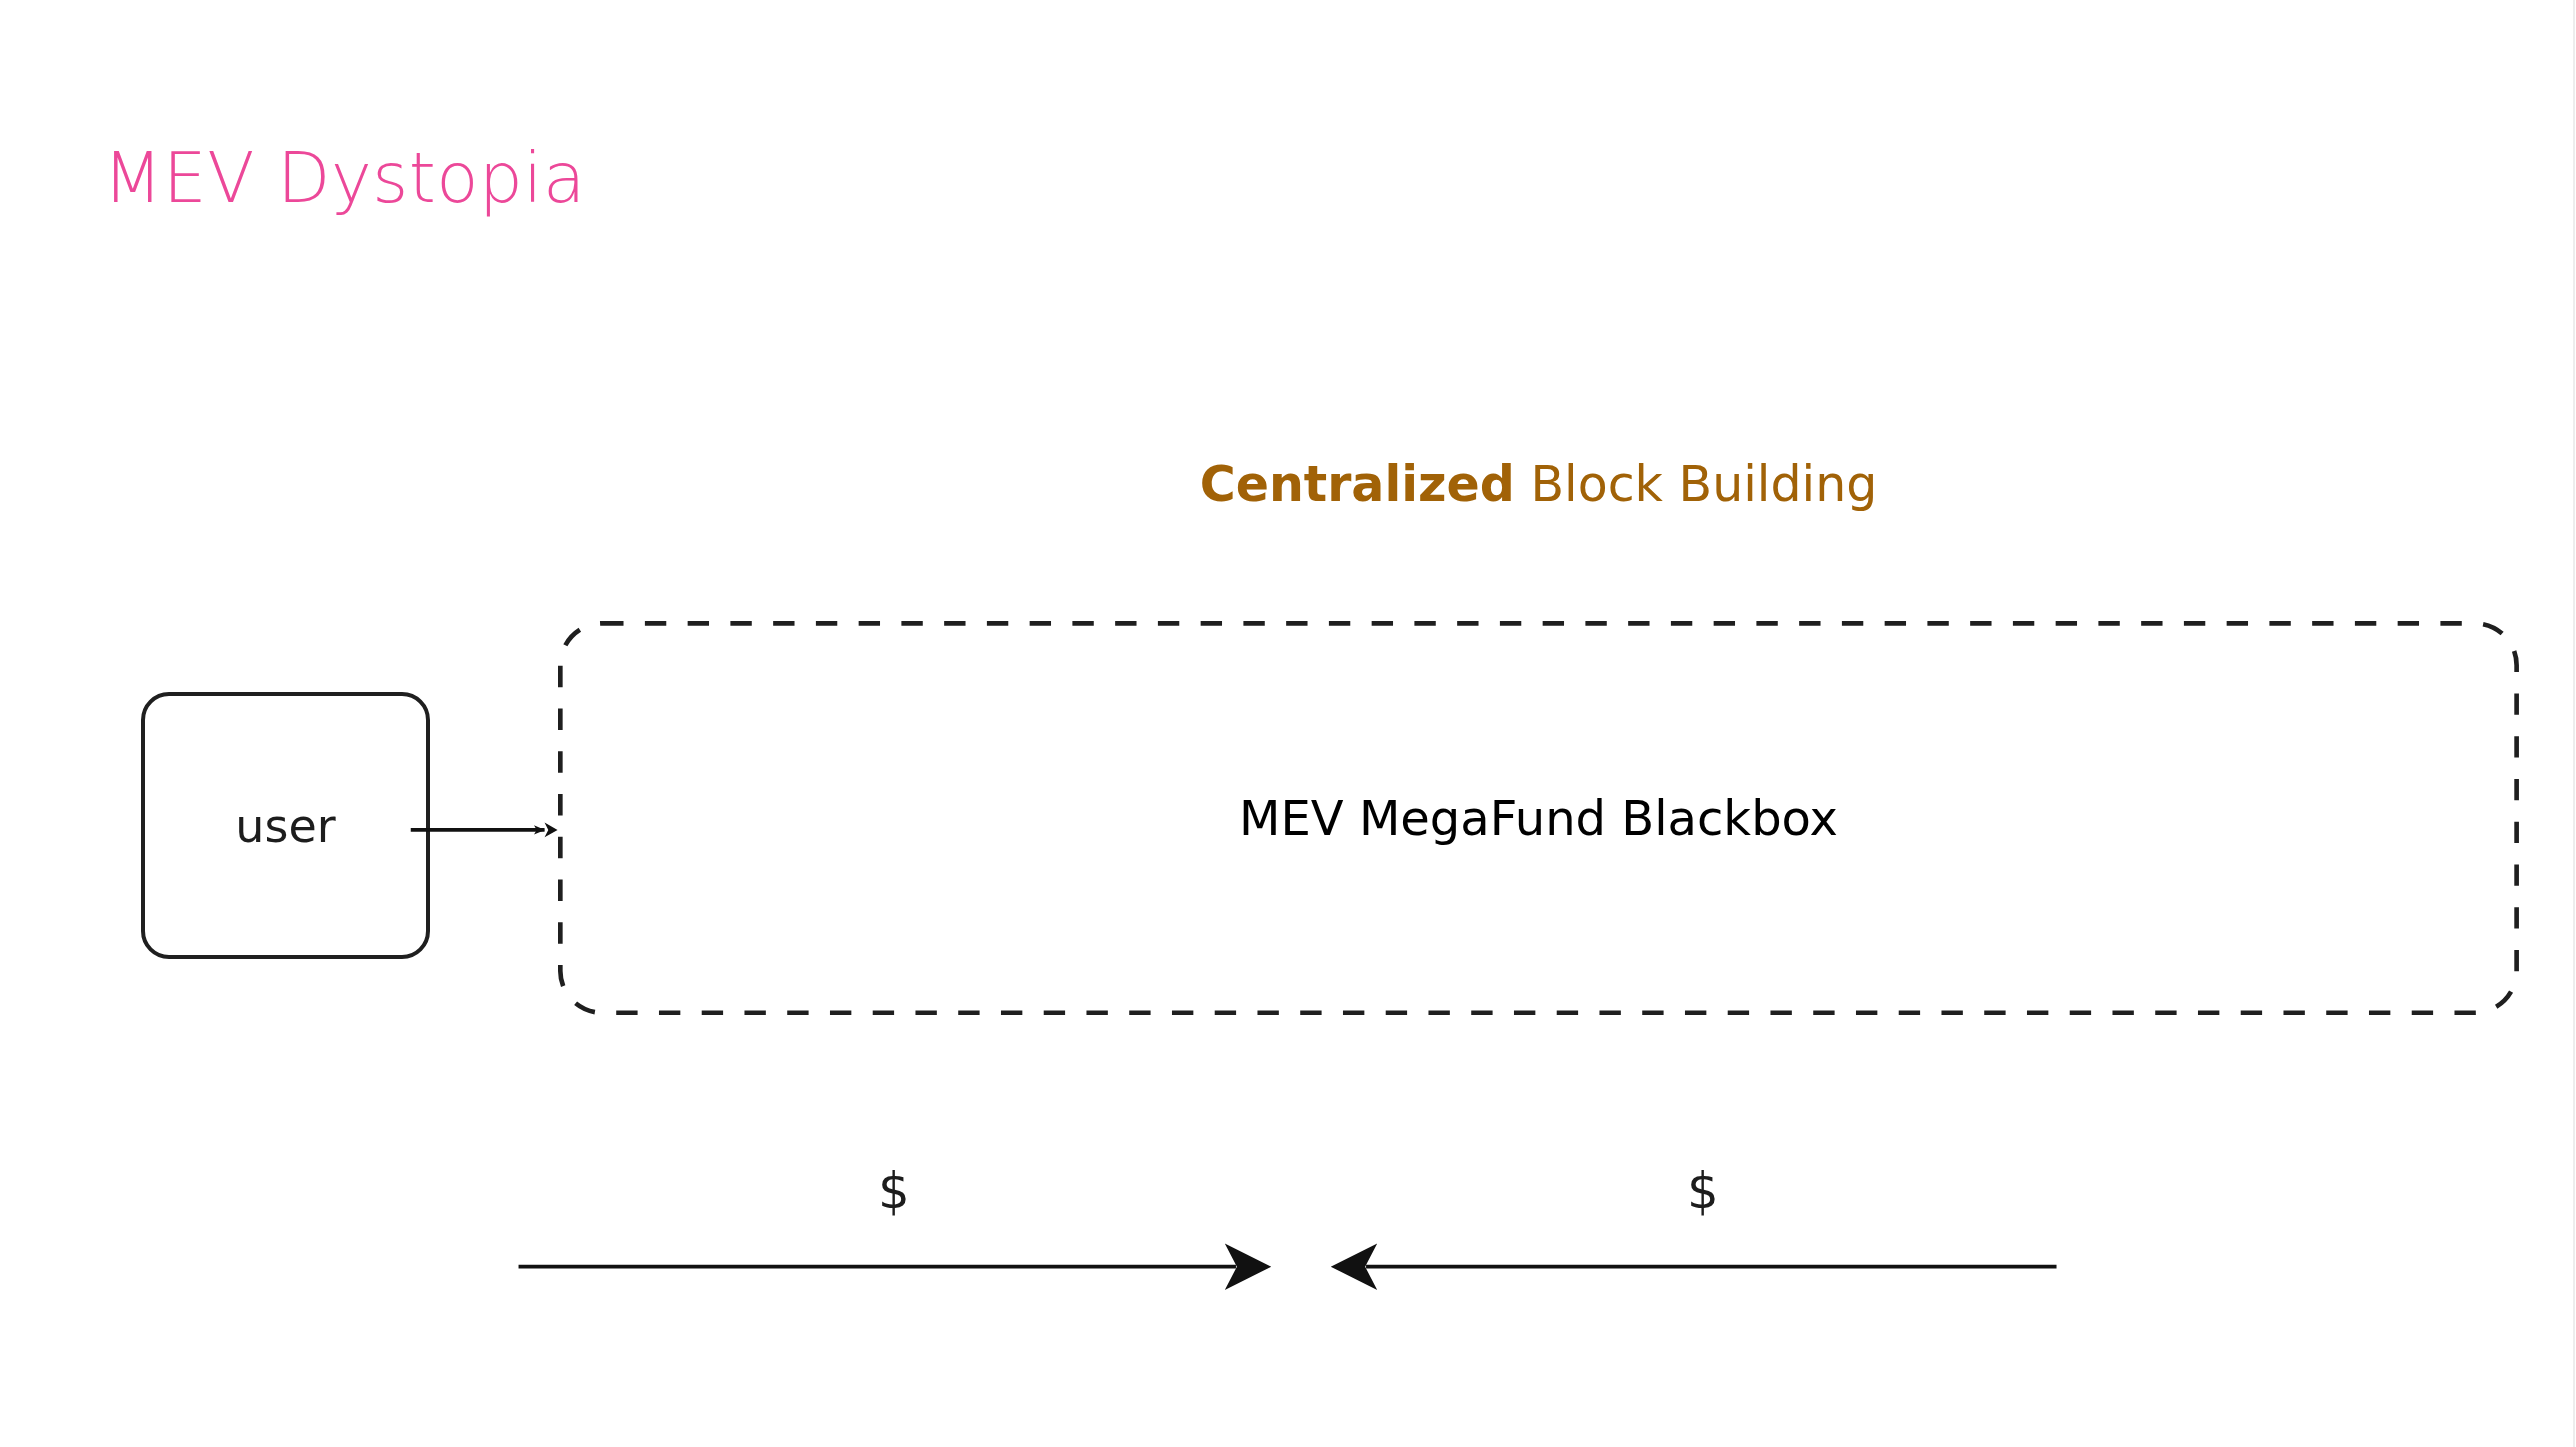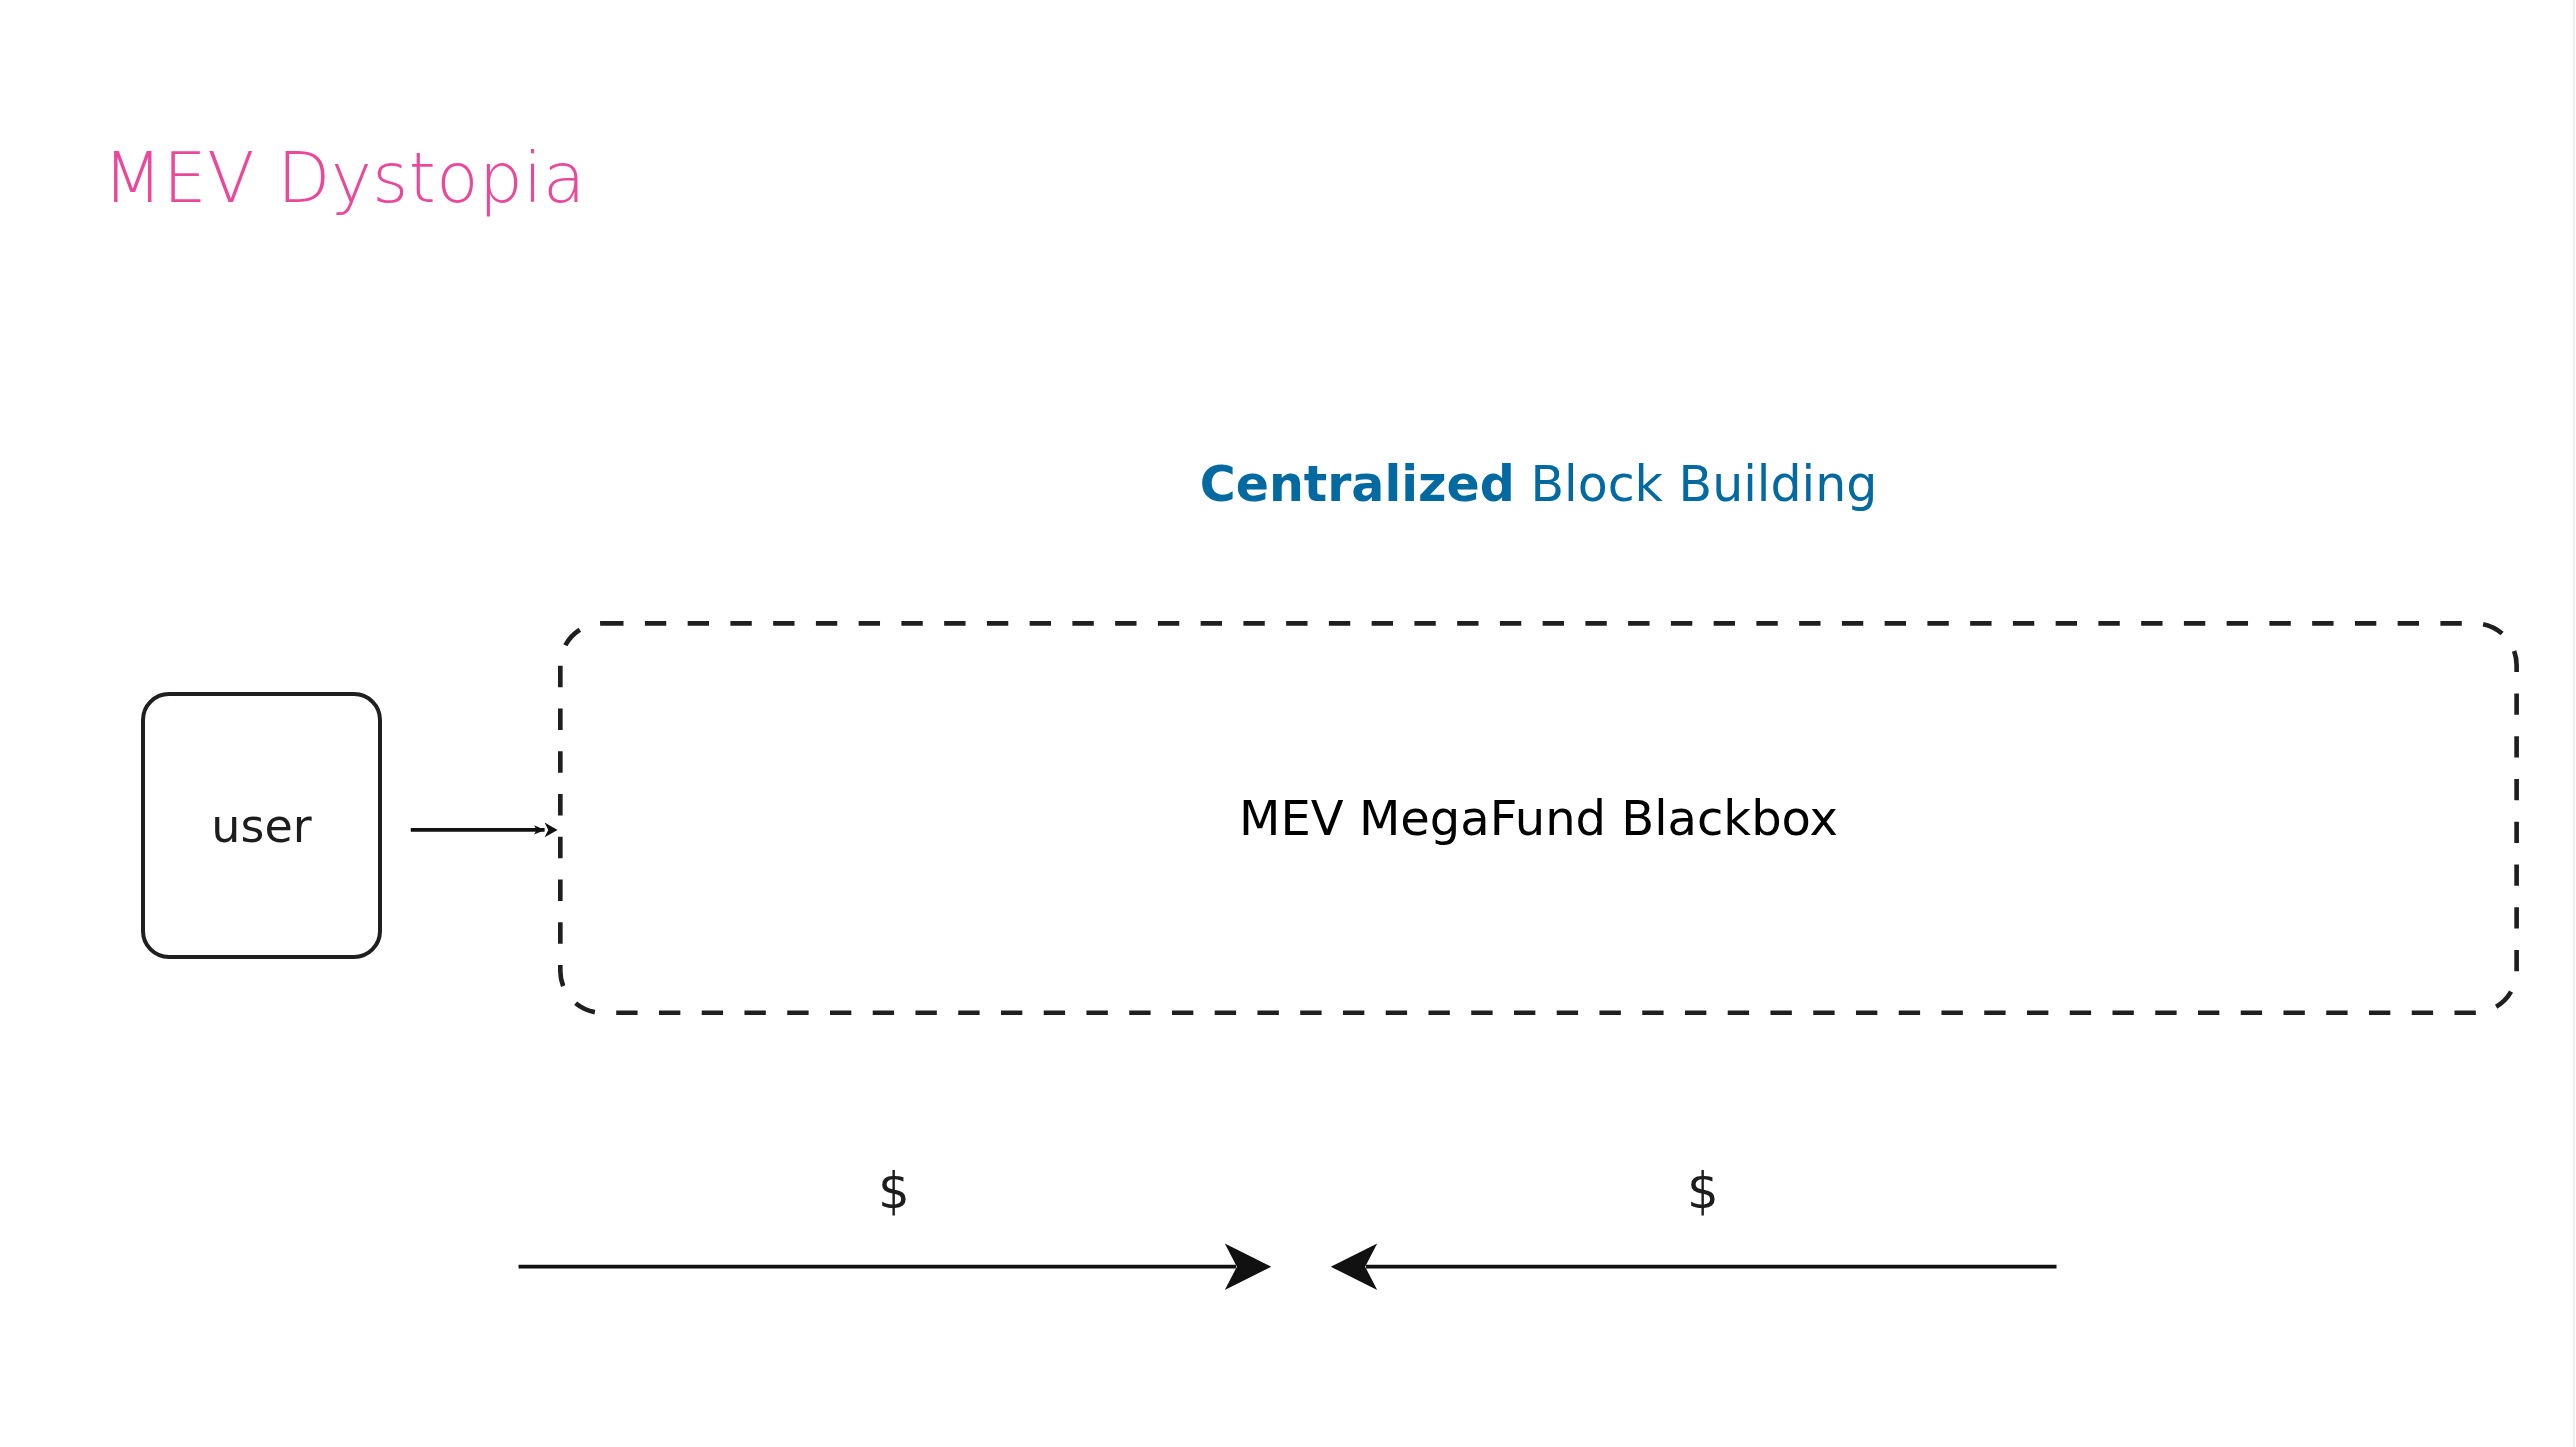--- a/index.html
+++ b/index.html
@@ -42,34 +42,34 @@
   }
 
   .diagram-caption {
     position: absolute;
     left: 558px;
     top: 460px;
     width: 1961px;
     text-align: center;
     font-size: 49px;
     font-weight: 400;
-    color: #0369a1;
+    color: #a16207;
     white-space: nowrap;
     line-height: 1;
   }
   .diagram-caption .strong {
     font-weight: 700;
   }
 
   
   .user-node {
     position: absolute;
     left: 141px;
     top: 692px;
-    width: 241px;
+    width: 289px;
     height: 267px;
     box-sizing: border-box;
     border: 4.6px solid #1f1f1f;
     border-radius: 28px;
     background: #ffffff;
     display: flex;
     align-items: center;
     justify-content: center;
   }
   .user-node .node-label {

